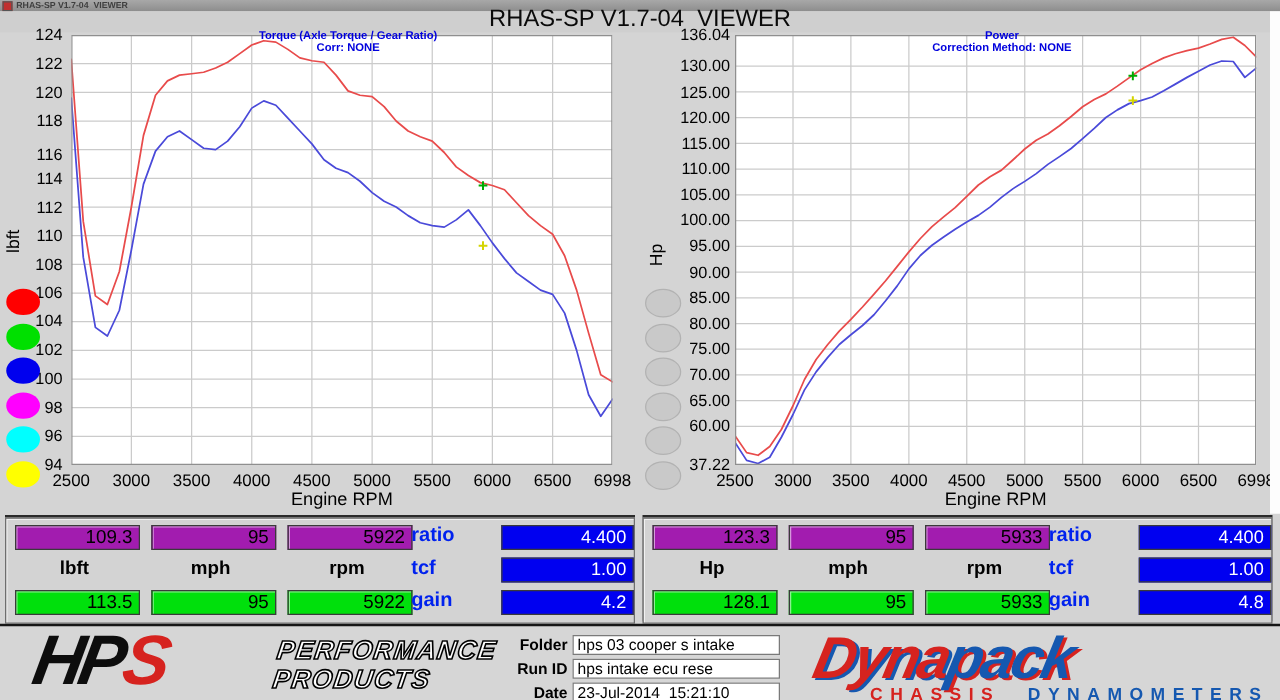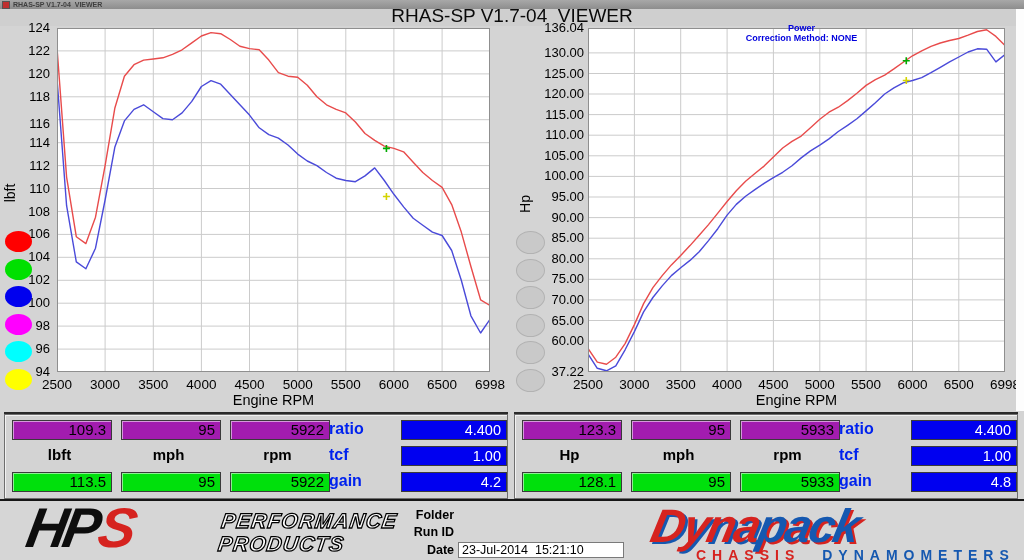--- a/index.html
+++ b/index.html
@@ -78,20 +78,24 @@
 
 <div id="app">
 
   <div class="titlebar">
     <span class="titleicon"></span>
     <span class="titletext">RHAS-SP V1.7-04  VIEWER</span>
   </div>
   <div class="topband"></div>
   <div class="main-title">RHAS-SP V1.7-04  VIEWER</div>
 
+  <div class="chart-header" id="hdr0">
+    <span>Torque (Axle Torque / Gear Ratio)</span>
+    <span>Corr: NONE</span>
+  </div>
   <div class="chart-header" id="hdr1">
     <span>Power</span>
     <span>Correction Method: NONE</span>
   </div>
 
   <div class="ylab" id="ylab0">lbft</div>
   <div class="ylab" id="ylab1">Hp</div>
 
   <div class="yticks" id="yt0">
       <div class="ytick" style="top: -7px;">124</div>
@@ -278,23 +282,25 @@
     <div class="hps">
       <span class="hps-hp">HP</span><span class="hps-s">S</span>
     </div>
     <div class="perf">
       <div>PERFORMANCE</div>
       <div>PRODUCTS</div>
     </div>
     <div class="fields">
       <div class="fieldrow">
         <span class="flabel">Folder</span>
+        <span class="fvalue">hps 03 cooper s intake</span>
       </div>
       <div class="fieldrow">
         <span class="flabel">Run ID</span>
+        <span class="fvalue">hps intake ecu rese</span>
       </div>
       <div class="fieldrow">
         <span class="flabel">Date</span>
         <span class="fvalue">23-Jul-2014  15:21:10</span>
       </div>
     </div>
     <div class="dyna">
       <div class="dyna-text">
         <span class="dyna-red">Dyna</span><span class="dyna-blue">pack</span>
       </div>

